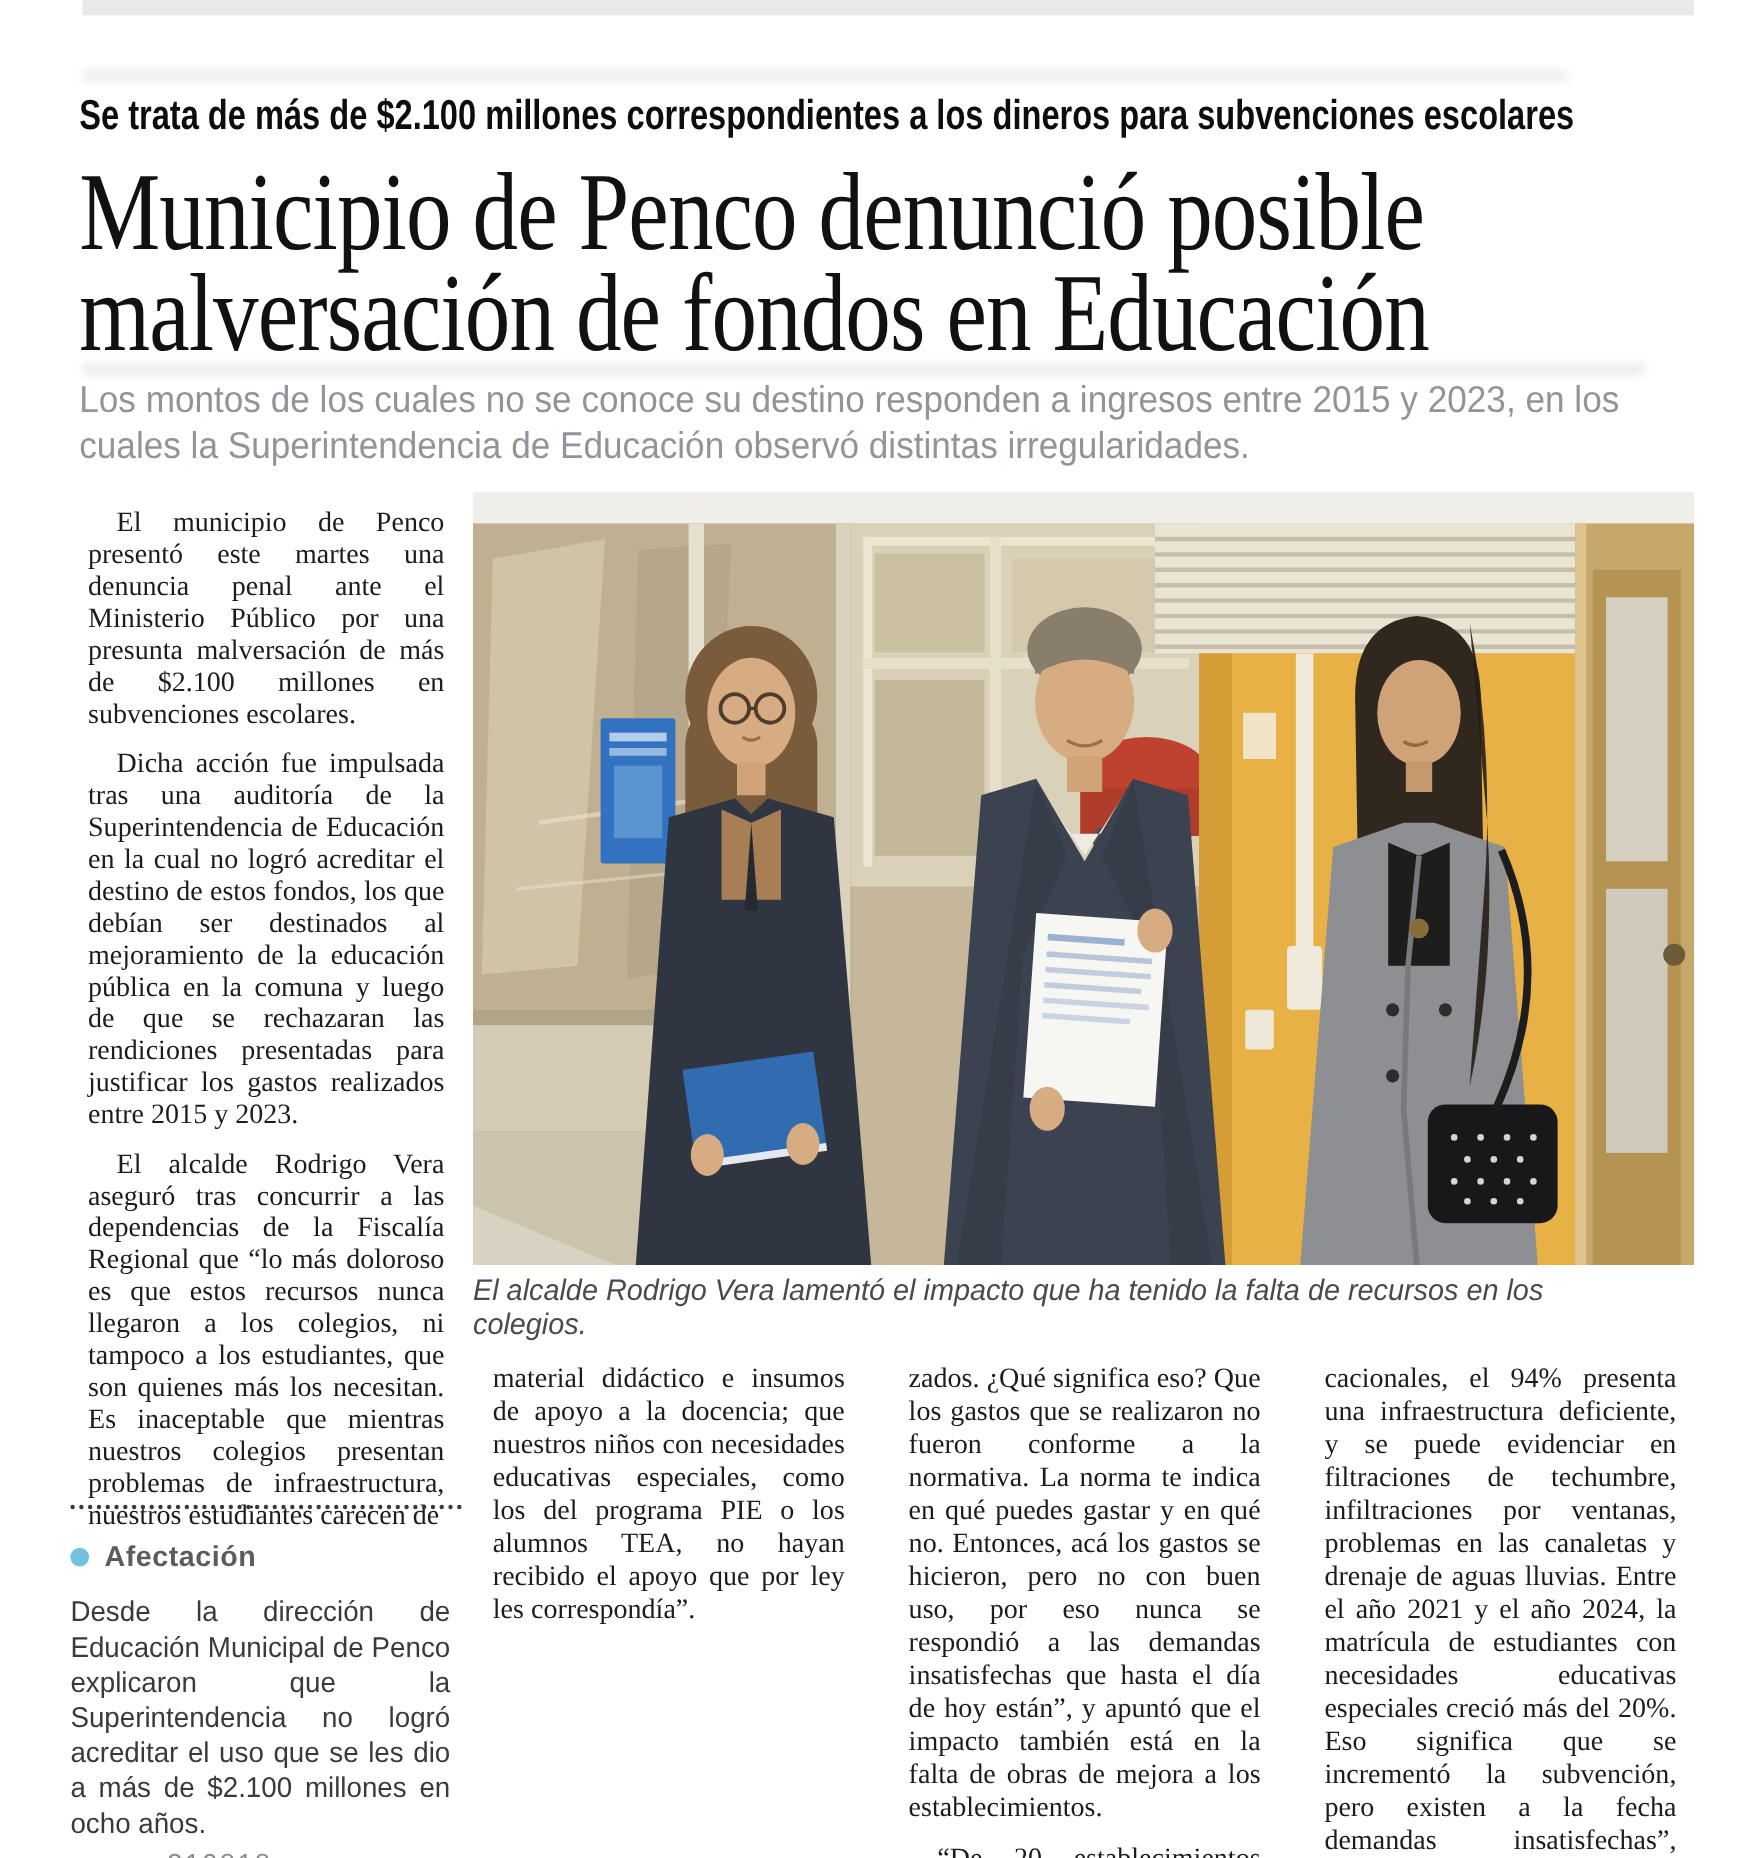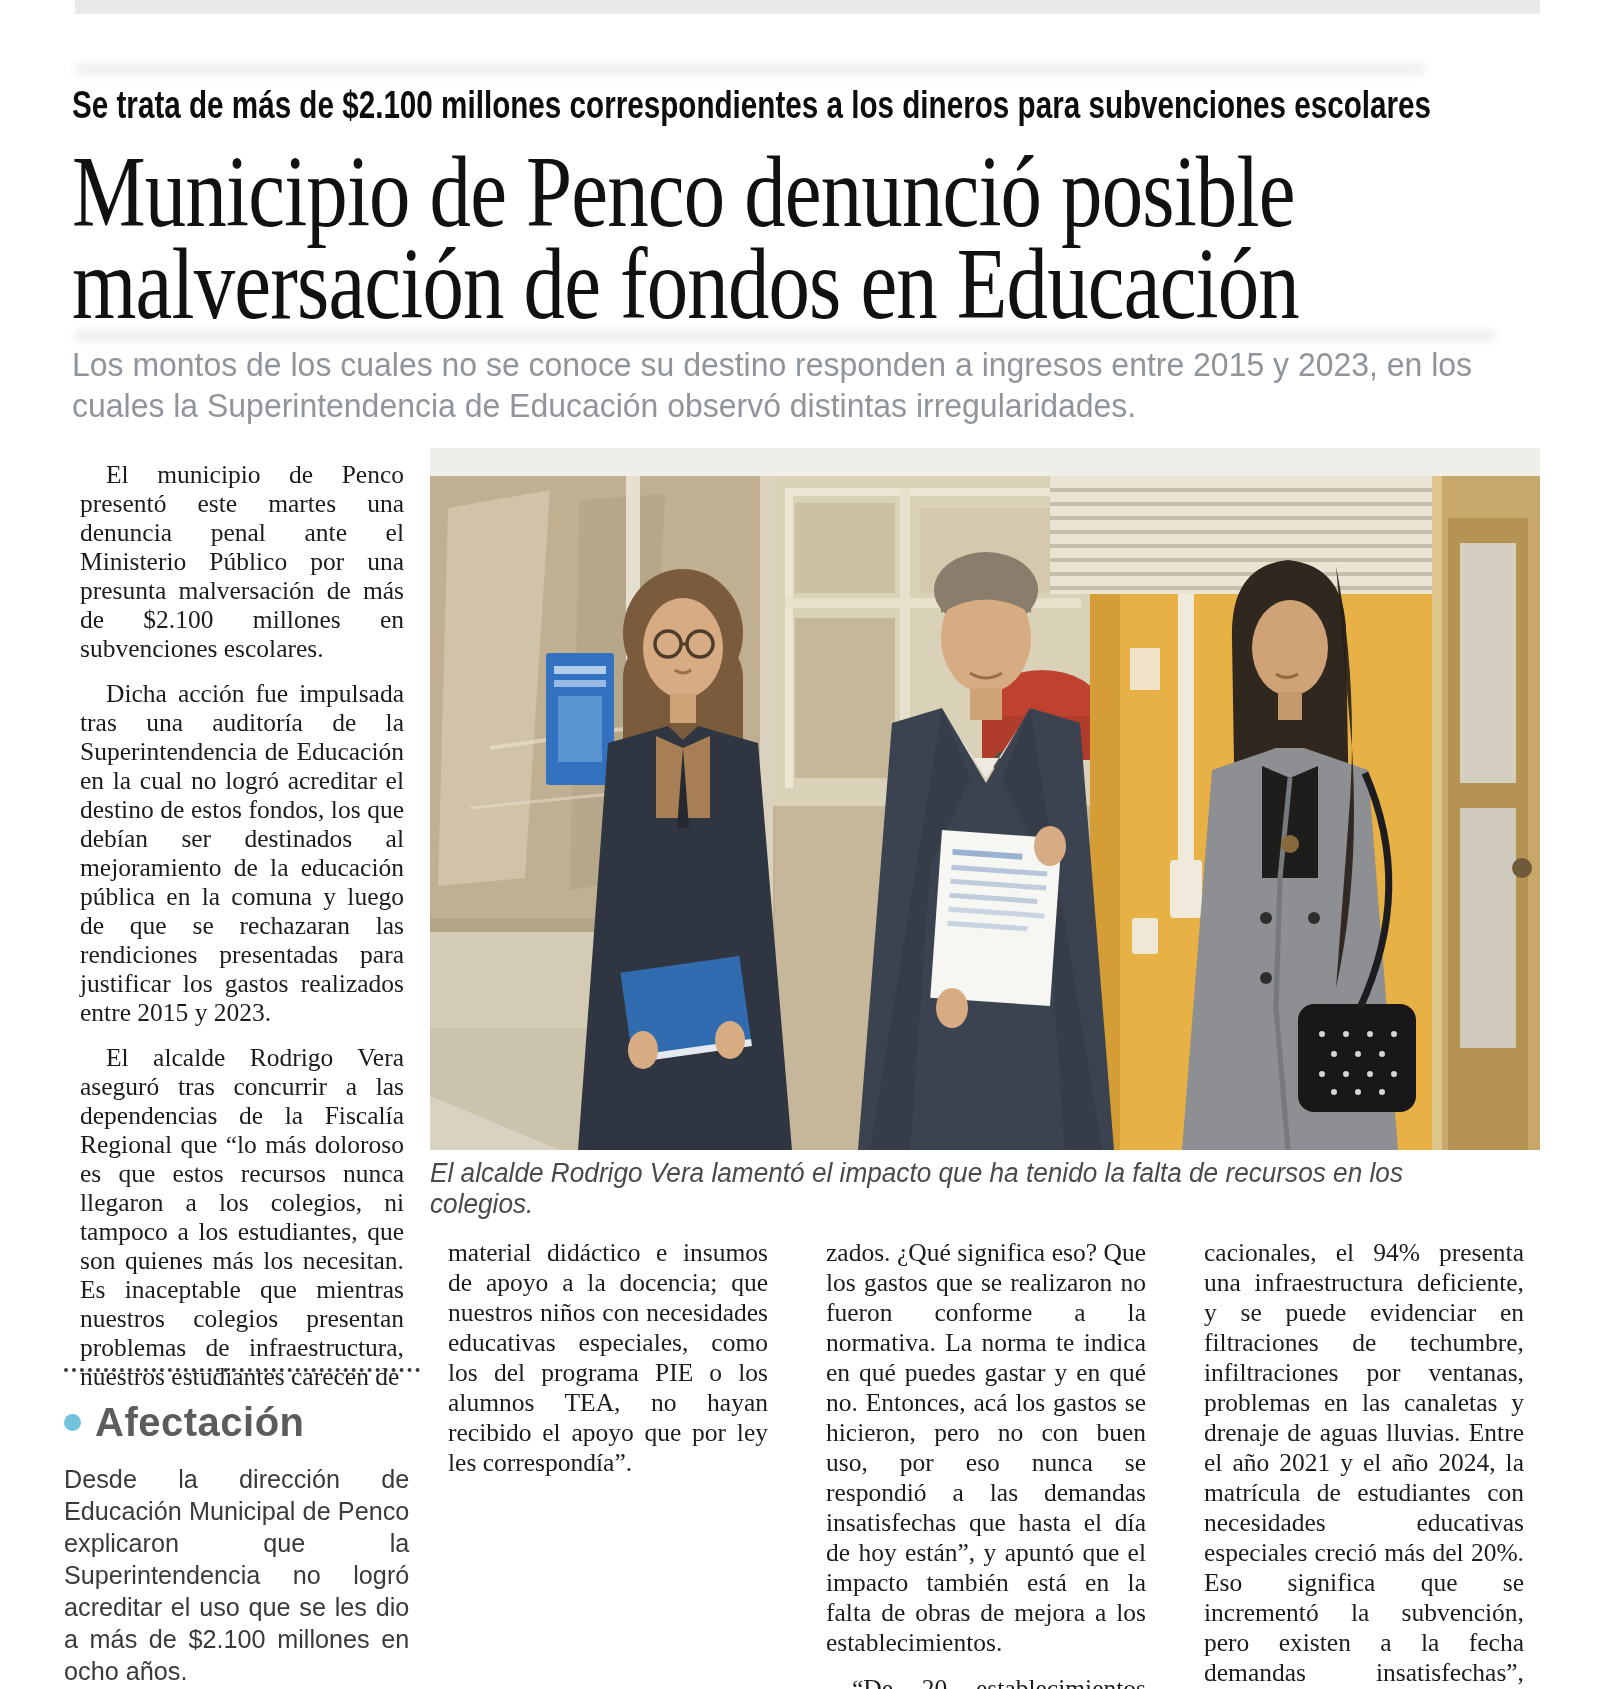--- a/index.html
+++ b/index.html
@@ -33,21 +33,21 @@
   #photo-wrap{left:430px;top:448px;width:1110px;height:702px;background:#cabb9f;}
   #photo-wrap svg{display:block;width:100%;height:100%;}
   #caption{left:430px;top:1158px;width:1110px;font-family:"Liberation Sans",sans-serif;
            font-style:italic;font-size:27px;color:#4a4a4a;transform:scaleX(.97);
            transform-origin:left top;}
   
   #sidebar{left:64px;top:1368px;width:356px;font-family:"Liberation Sans",sans-serif;}
   .dotline{border-top:4px dotted #3a3a3a;height:0;}
   #sidebar-head{margin-top:28px;display:flex;align-items:center;gap:14px;}
   #sidebar-bullet{width:17px;height:17px;border-radius:50%;background:#72c2dd;}
-  #sidebar-title{font-weight:bold;font-size:40px;color:#5c5c5c;letter-spacing:.5px;}
+  #sidebar-title{font-weight:bold;font-size:26px;color:#5c5c5c;letter-spacing:.5px;}
   #sidebar-body{margin-top:18px;font-size:26px;line-height:32px;color:#3a3a3a;
                 text-align:justify;transform:scaleX(.97);transform-origin:left top;}
   #sidebar-code{margin:8px 0 2px 88px;font-size:25px;color:#8d8d8d;letter-spacing:2px;
                 font-family:"Liberation Sans",sans-serif;}
 </style>
 </head>
 <body>
 
 <div id="page">
 

